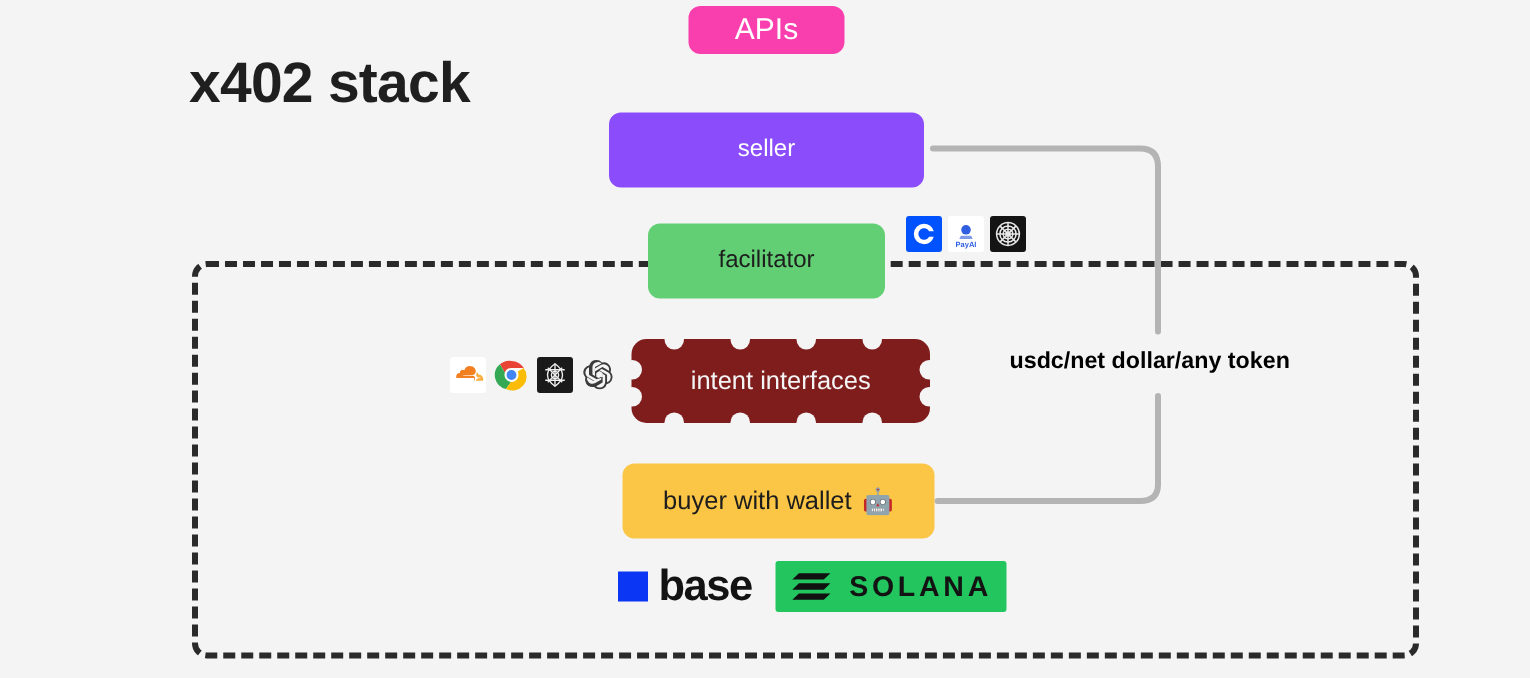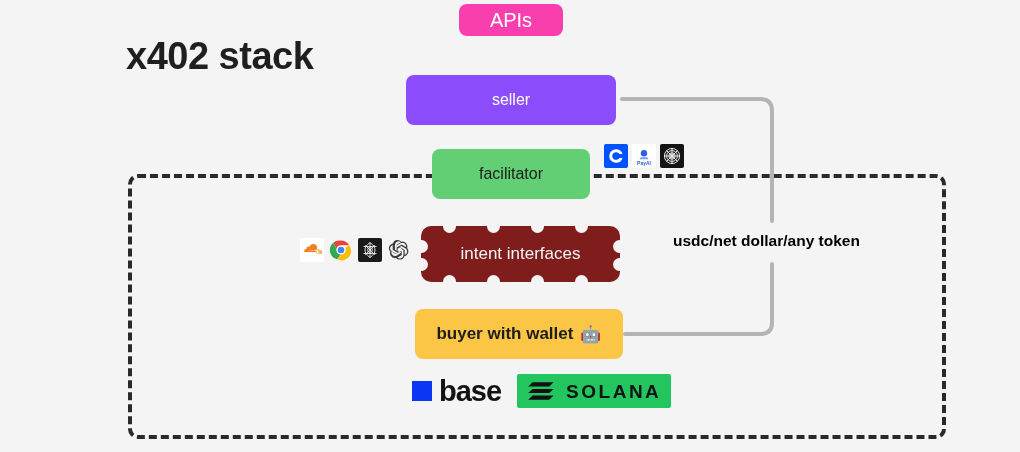--- a/index.html
+++ b/index.html
@@ -87,21 +87,20 @@
     color: #1d1d1d;
     font-size: 16px;
   }
   .node-buyer {
     left: 415px; top: 309px;
     width: 208px; height: 50px;
     background: #fbc545;
     color: #1d1d1d;
     font-size: 17px;
     gap: 7px;
-    font-weight: bold;
   }
   .buyer-emoji { font-size: 17px; line-height: 1; }
 
   
   .node-intent {
     left: 421px; top: 226px;
     width: 199px; height: 56px;
     background: #7f1d1d;
     color: #f4f4f4;
     font-size: 17px;

